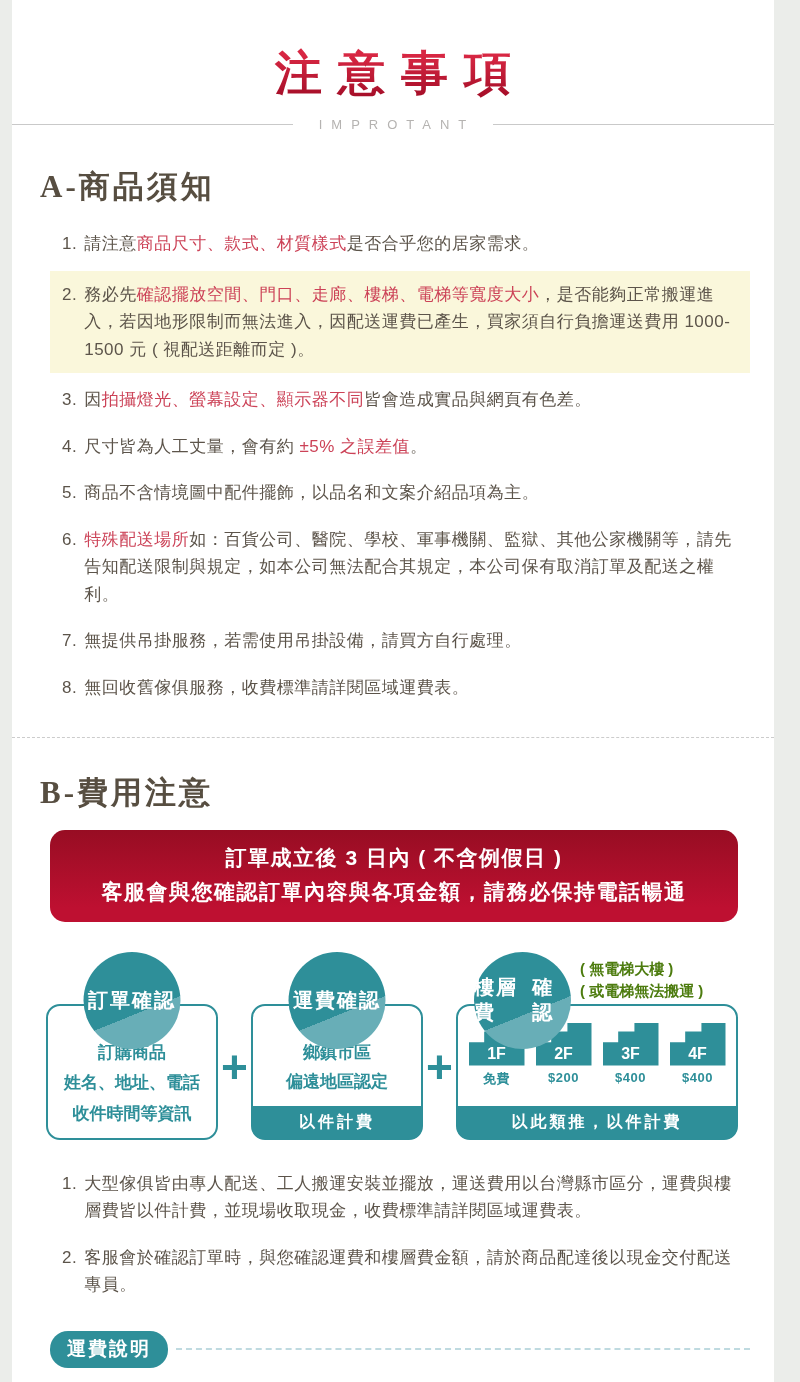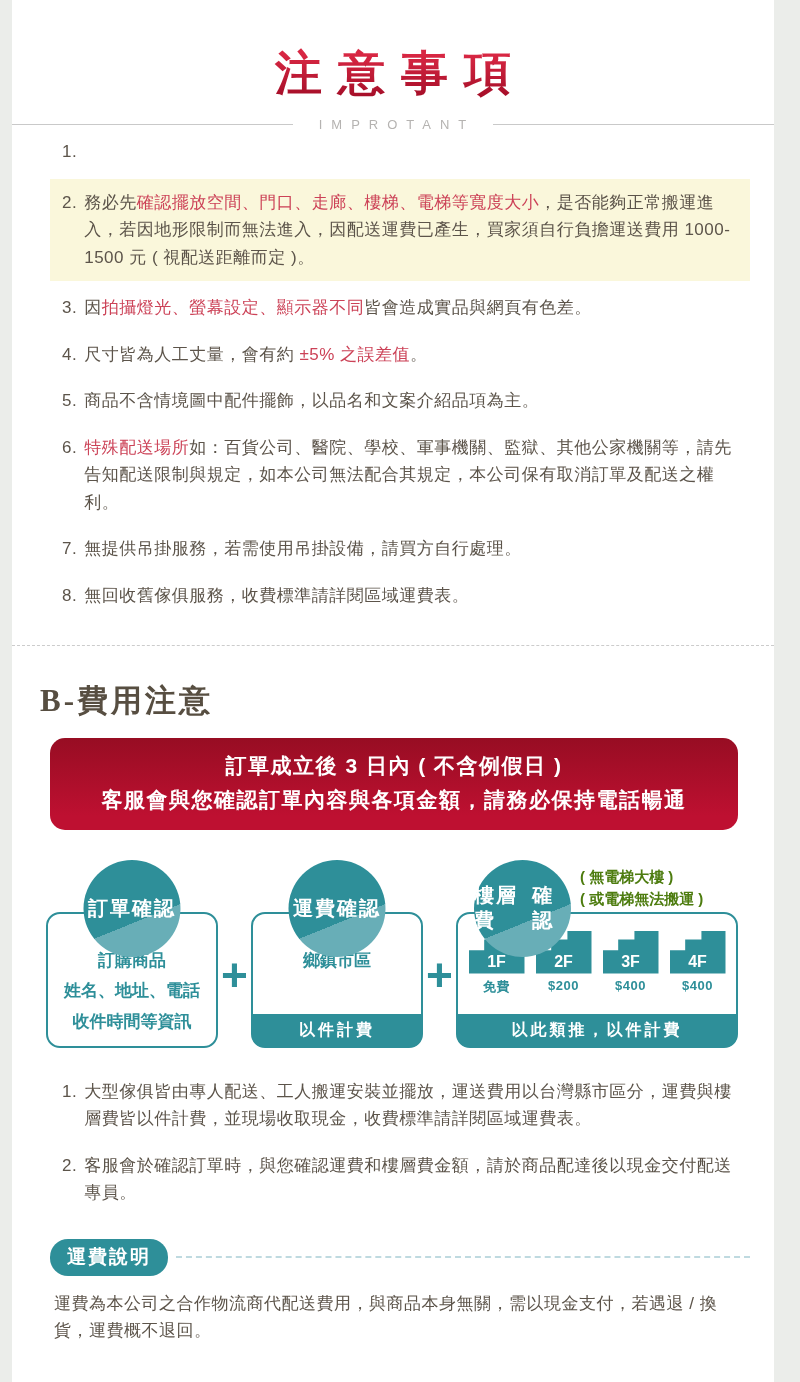--- a/index.html
+++ b/index.html
@@ -138,23 +138,25 @@
   <div class="header">
     <div class="page-title">注意事項</div>
     <div class="subtitle-row">
       <span class="rule"></span>
       <span class="subtitle">IMPROTANT</span>
       <span class="rule"></span>
     </div>
   </div>
 
   <div>
+    <div class="section-heading">A-商品須知</div>
     <div class="note-list" id="a-list">
         <div class="note-item">
           <span class="num">1.</span>
+          <span class="txt"><span>請注意</span><span class="red">商品尺寸、款式、材質樣式</span><span>是否合乎您的居家需求。</span></span>
         </div>
         <div class="note-item highlight">
           <span class="num">2.</span>
           <span class="txt"><span>務必先</span><span class="red">確認擺放空間、門口、走廊、樓梯、電梯等寬度大小</span><span>，是否能夠正常搬運進入，若因地形限制而無法進入，因配送運費已產生，買家須自行負擔運送費用 1000-1500 元 ( 視配送距離而定 )。</span></span>
         </div>
         <div class="note-item">
           <span class="num">3.</span>
           <span class="txt"><span>因</span><span class="red">拍攝燈光、螢幕設定、顯示器不同</span><span>皆會造成實品與網頁有色差。</span></span>
         </div>
         <div class="note-item">
@@ -206,20 +208,21 @@
 
       <div class="plus">+</div>
 
       <div class="flow-box small b2">
         <div class="badge center">
           <span>運費</span>
           <span>確認</span>
         </div>
         <div class="box-lines">
           <div>鄉鎮市區</div>
+          <div>偏遠地區認定</div>
         </div>
         <div class="box-footer">以件計費</div>
       </div>
 
       <div class="plus">+</div>
 
       <div class="flow-box large b3">
         <div class="badge left">
           <span>樓層費</span>
           <span>確認</span>

